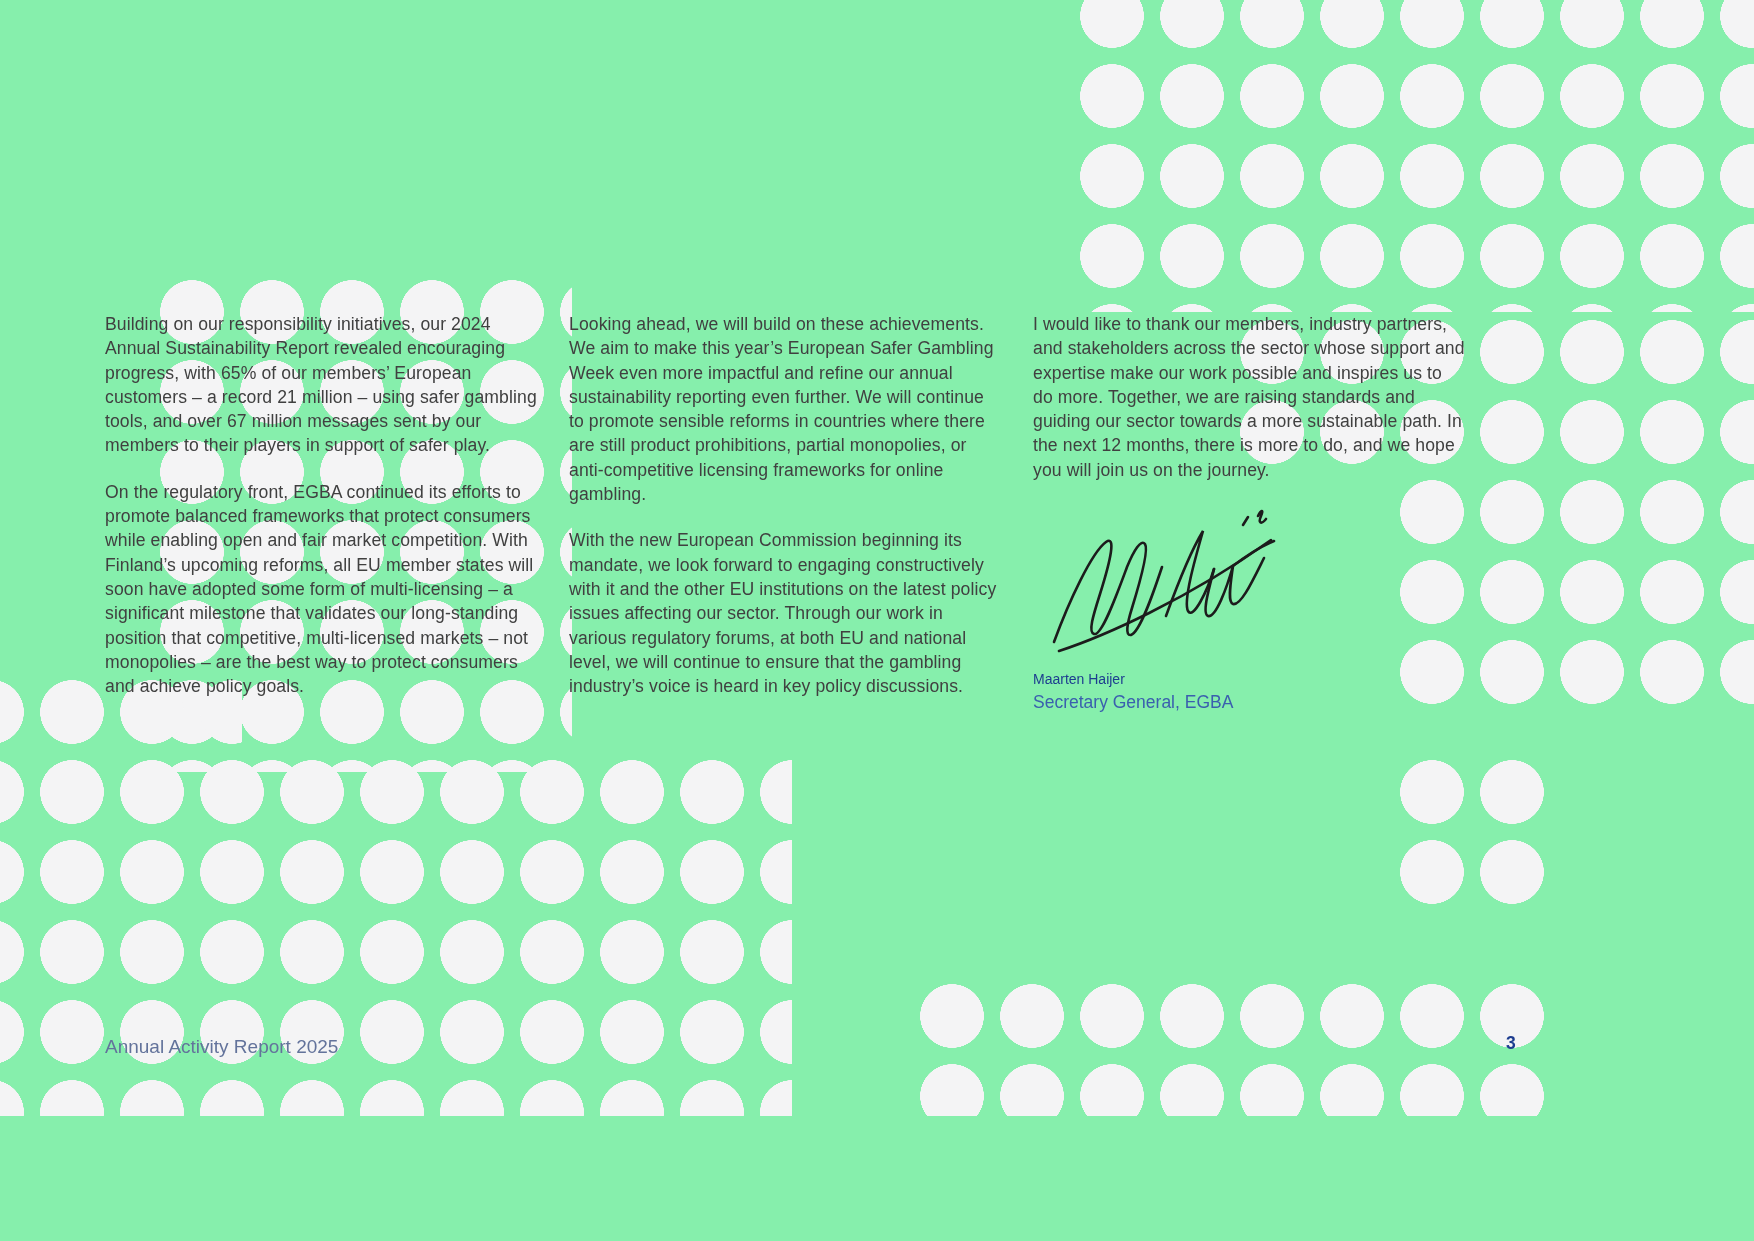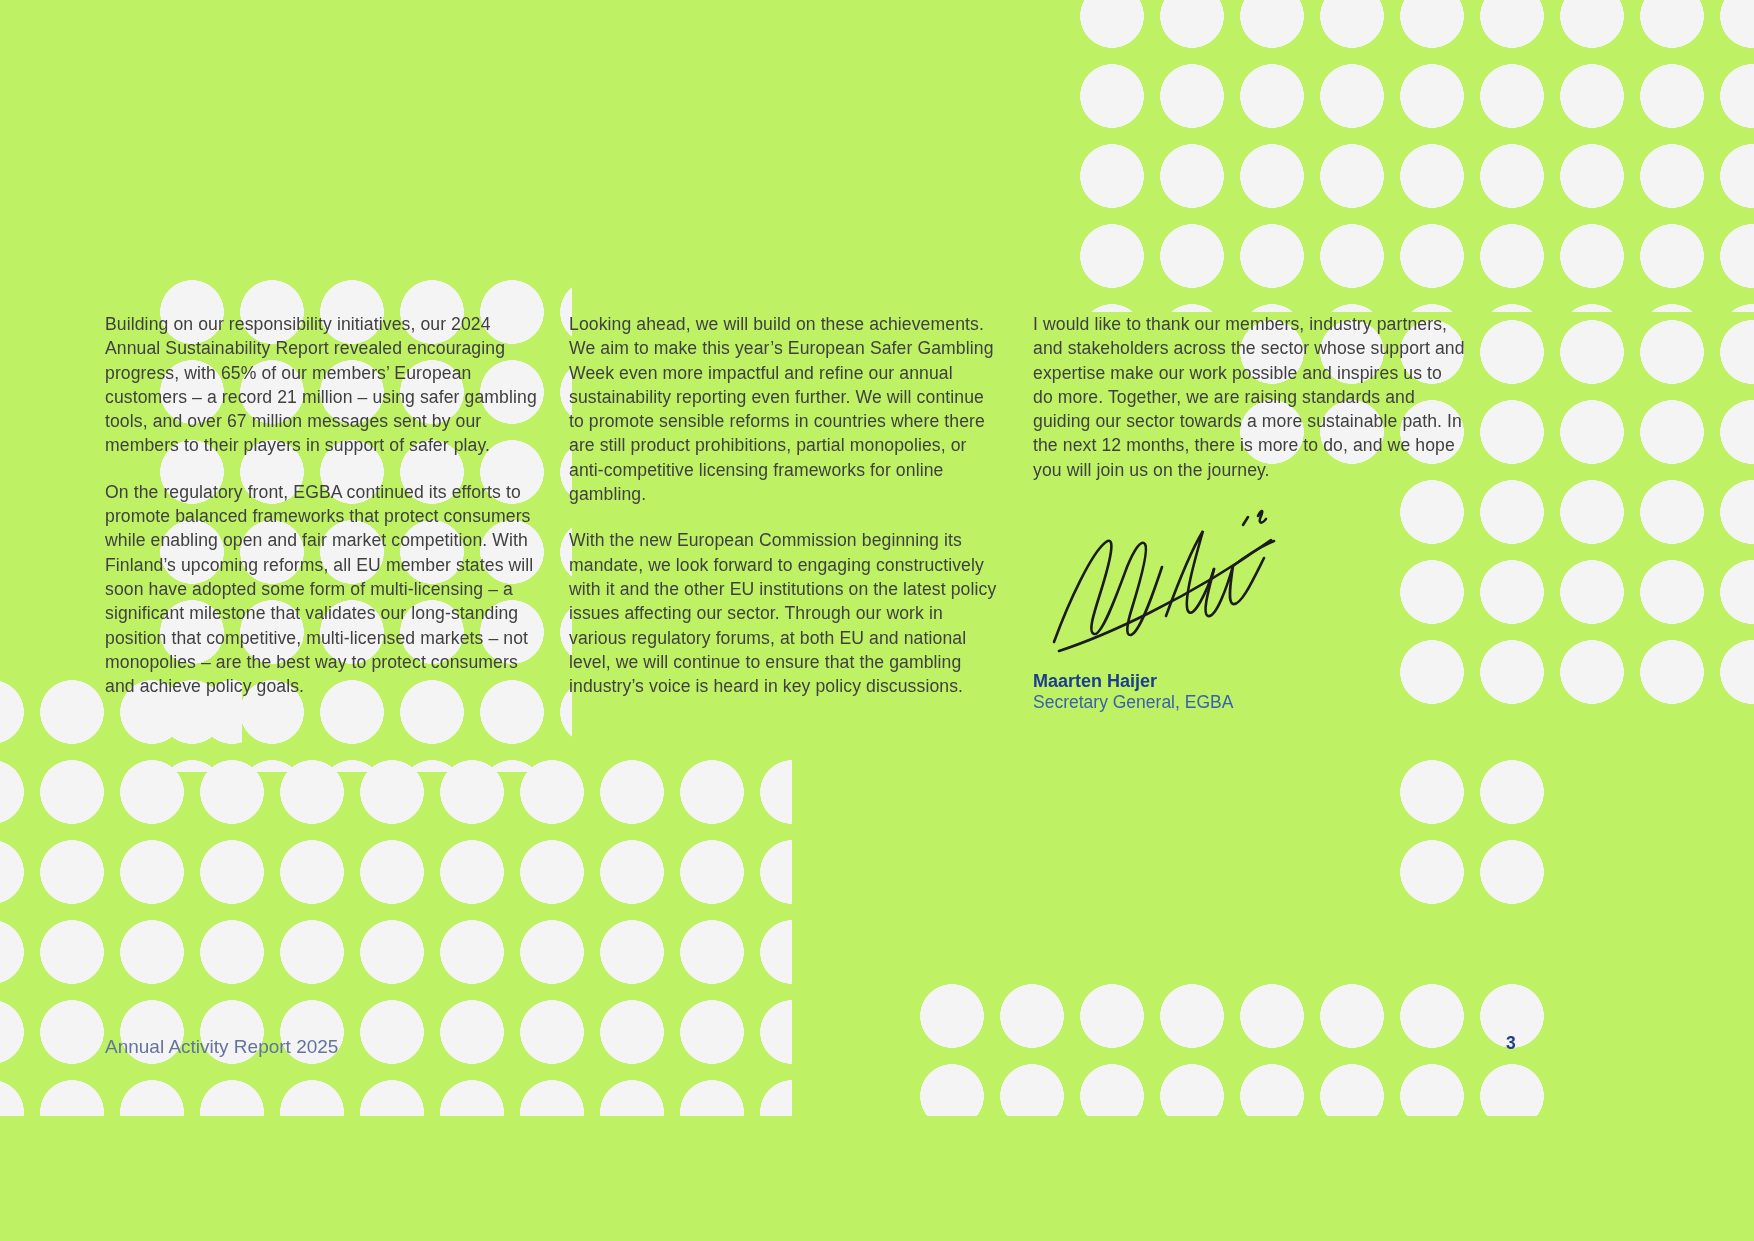--- a/index.html
+++ b/index.html
@@ -1,21 +1,21 @@
 <!DOCTYPE html>
 <html style="--body_text: #404040; --heading_blue: #1d3d8f; --title_blue: #3a5fae; --footer_text: #63739b; --dot: #f4f4f5; --signature_ink: #1c1c1c;"><head>
 <meta charset="utf-8">
 <style>
   html, body { margin: 0; padding: 0; background: #ffffff; }
 
   .page {
     position: relative;
     width: 1754px;
     height: 1241px;
-    background: #bef264;
+    background: #86efac;
     overflow: hidden;
     font-family: "Liberation Sans", sans-serif;
   }
 
   
   .dots {
     position: absolute;
     z-index: 0;
     background-image: radial-gradient(circle 32px at 40px 40px, var(--dot, #f4f4f5) 99%, transparent 100%);
     background-size: 80px 80px;
@@ -44,25 +44,26 @@
     font-size: 17.6px;
     line-height: 24.3px;
     color: var(--body_text, #404040);
     letter-spacing: 0.1px;
   }
 
   .signature { margin-top: 16px; }
   .signature svg { display: block; margin-left: 14px; }
   .sig-name {
     margin-top: 12px;
-    font-size: 18px;
-    font-weight: bold;
+    font-size: 14px;
+    font-weight: normal;
     color: var(--heading_blue, #1d3d8f);
   }
   .sig-title {
+    margin-top: 5px;
     font-size: 17.5px;
     color: var(--title_blue, #3a5fae);
   }
 
   .footer-left {
     position: absolute;
     left: 105px;
     top: 1036px;
     font-size: 19px;
     color: var(--footer_text, #63739b);

